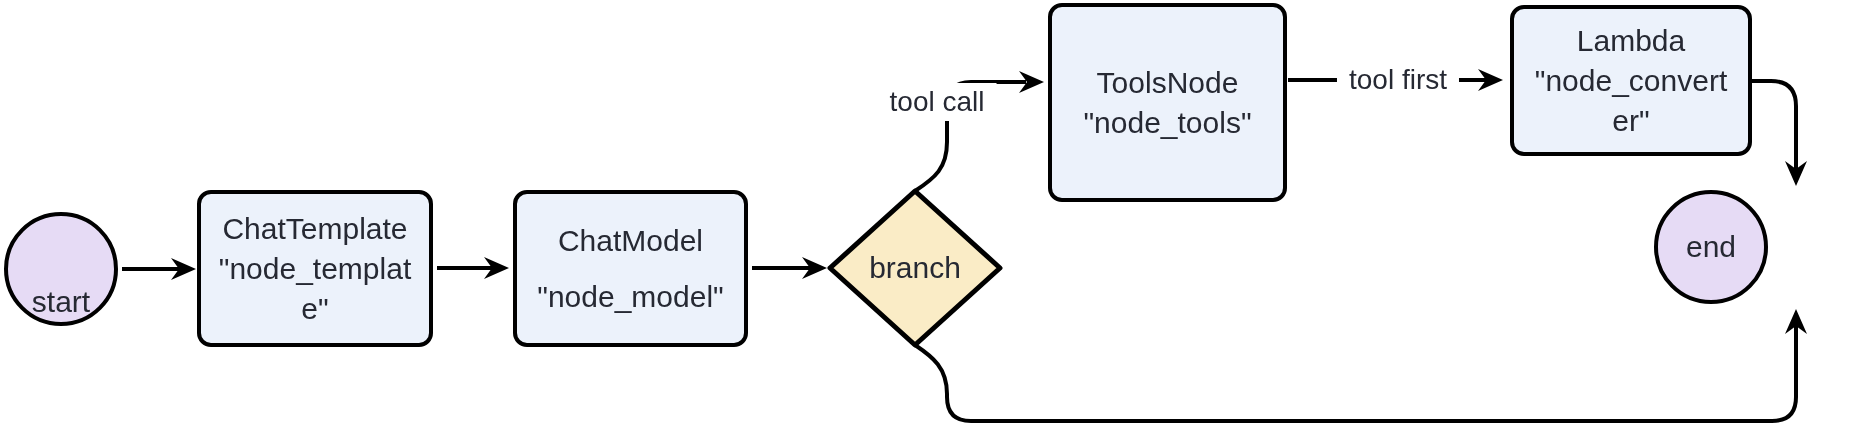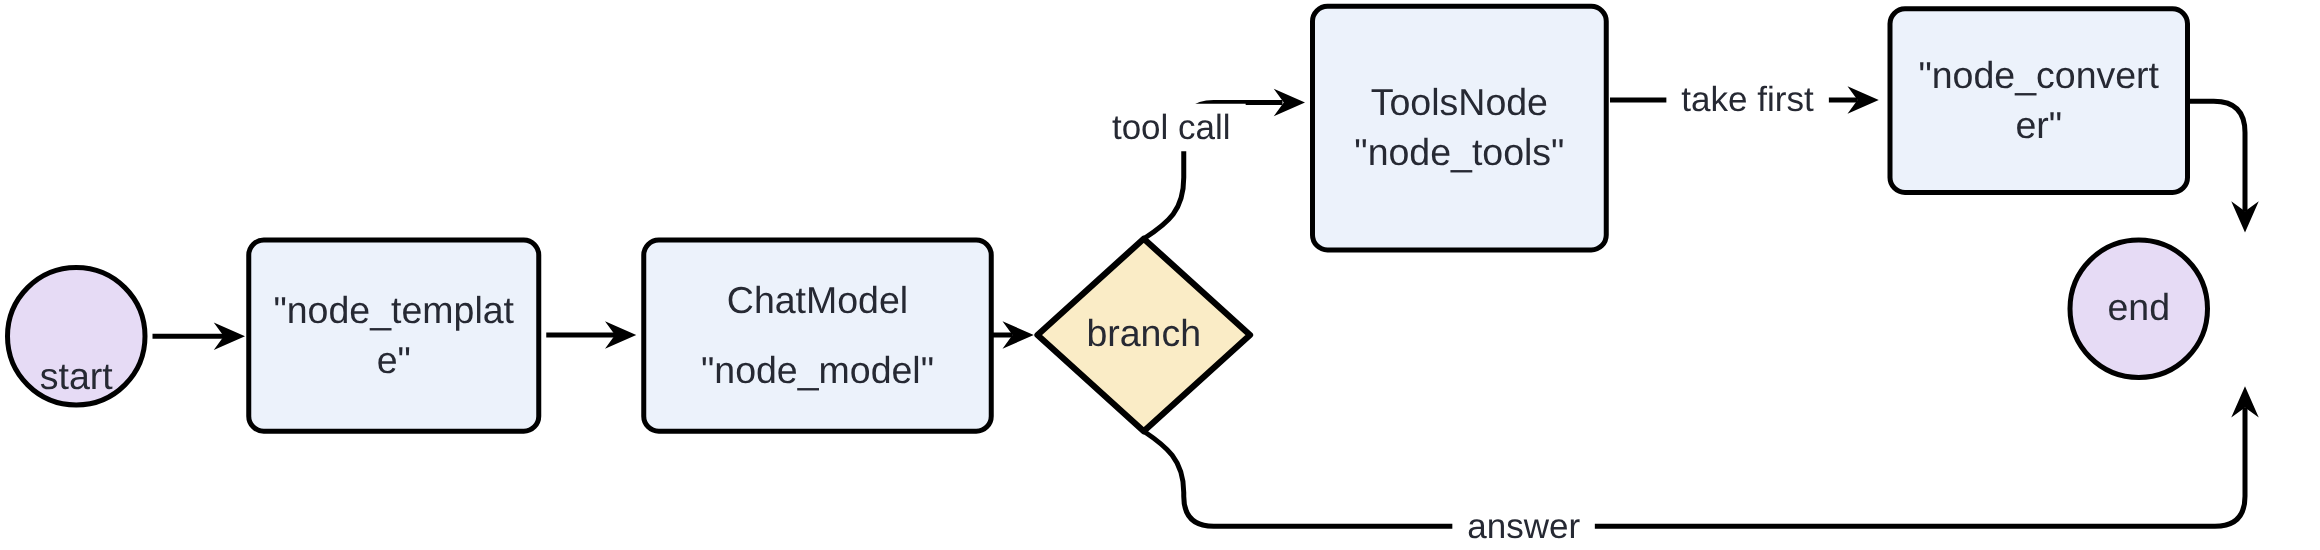--- a/index.html
+++ b/index.html
@@ -51,21 +51,21 @@
     padding: 3px 12px;
     font-size: 28px;
     line-height: 32px;
     white-space: nowrap;
   }
   .node-line { min-height: 0; }
 
   
   #node-start     { left: 4px;    top: 212px; width: 114px; height: 114px; justify-content: flex-end; }
   #node-template  { left: 197px;  top: 190px; width: 236px; height: 157px; }
-  #node-model     { left: 513px;  top: 190px; width: 282px; height: 157px; gap: 16px; }
+  #node-model     { left: 513px;  top: 190px; width: 235px; height: 157px; gap: 16px; }
   #node-tools     { left: 1048px; top: 3px;   width: 239px; height: 199px; }
   #node-converter { left: 1510px; top: 5px;   width: 242px; height: 151px; }
   #node-end       { left: 1654px; top: 190px; width: 114px; height: 114px; }
 
   #label-branch    { left: 915px;  top: 268px; }
   #label-toolcall  { left: 937px;  top: 102px; }
   #label-takefirst { left: 1398px; top: 80px;  }
   #label-answer    { left: 1219px; top: 421px; }
 </style>
 </head>
@@ -97,42 +97,43 @@
     <path class="arrowhead" d="M -25,-11 L 0,0 L -25,11 L -17,0 Z" transform="translate(1796,309) rotate(-90)"></path>
 
     <polygon class="diamond-shape" points="915,191 1000,268 915,345 830,268" fill="#FAECC6"></polygon>
   </svg>
 
   <div class="node circle-node" id="node-start">
     <div class="node-line">start</div>
   </div>
 
   <div class="node rect-node" id="node-template">
+    <div class="node-line">ChatTemplate</div>
     <div class="node-line">"node_templat</div>
     <div class="node-line">e"</div>
   </div>
 
   <div class="node rect-node" id="node-model">
     <div class="node-line">ChatModel</div>
     <div class="node-line">"node_model"</div>
   </div>
 
   <div class="diamond-label" id="label-branch">branch</div>
 
   <div class="node rect-node" id="node-tools">
     <div class="node-line">ToolsNode</div>
     <div class="node-line">"node_tools"</div>
   </div>
 
   <div class="node rect-node" id="node-converter">
+    <div class="node-line">Lambda</div>
     <div class="node-line">"node_convert</div>
     <div class="node-line">er"</div>
   </div>
 
   <div class="node circle-node" id="node-end">
     <div class="node-line">end</div>
   </div>
 
   <div class="edge-label" id="label-toolcall">tool call</div>
-  <div class="edge-label" id="label-takefirst">take first</div>
-  <div class="edge-label" id="label-answer">answer</div>
+  <div class="edge-label" id="label-takefirst">tool first</div>
 
 </div>
 
 </body></html>

